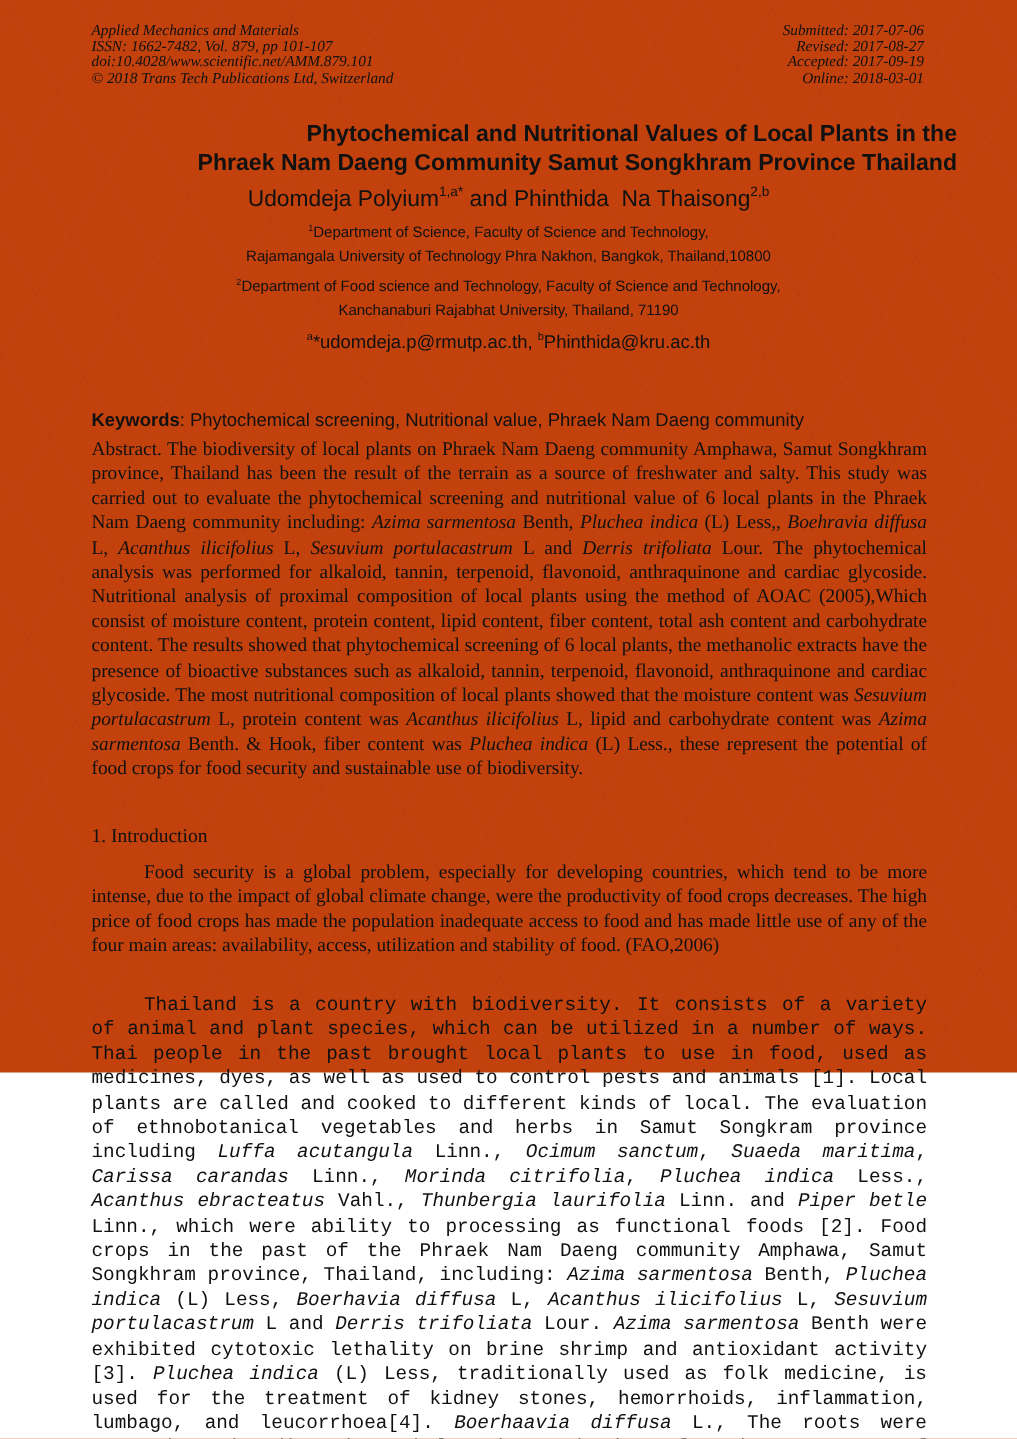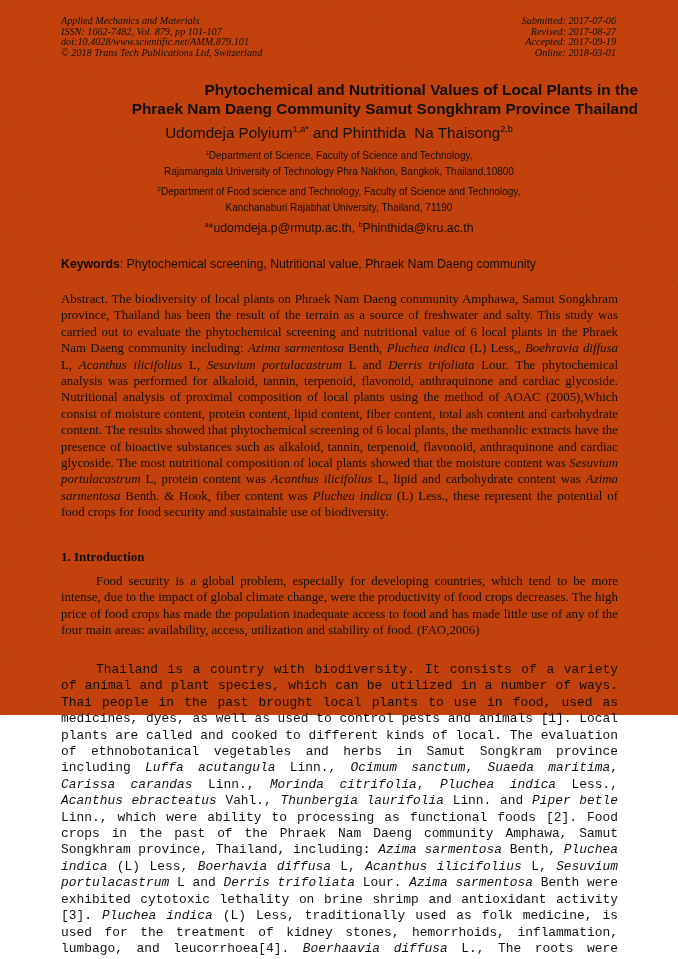--- a/index.html
+++ b/index.html
@@ -14,26 +14,26 @@
   .sans { font-family: "Liberation Sans", "DejaVu Sans", sans-serif; }
   .hdr-left { position: absolute; left: 61px; top: 16px; font-size: 10.2px; line-height: 10.6px; font-style: italic; }
   .hdr-right { position: absolute; right: 62px; top: 16px; font-size: 10.2px; line-height: 10.6px; font-style: italic; text-align: right; }
   .title { position: absolute; left: 40px; width: 598px; top: 80px; text-align: right; font-weight: bold; font-size: 15.4px; line-height: 19px; }
   .authors { position: absolute; left: 40px; width: 598px; top: 124px; text-align: center; font-size: 15.2px; line-height: 18px; }
   .authors sup, .affil sup, .emails sup { font-size: 0.6em; vertical-align: super; line-height: 0; }
   .affil { position: absolute; left: 40px; width: 598px; text-align: center; font-size: 10px; line-height: 16px; }
   .affil1 { top: 148px; }
   .affil2 { top: 184px; }
   .emails { position: absolute; left: 40px; width: 598px; top: 220px; text-align: center; font-size: 12.3px; line-height: 16px; }
-  .keywords { position: absolute; left: 61px; width: 560px; top: 256px; font-size: 12.3px; line-height: 16px; }
+  .keywords { position: absolute; left: 61px; width: 560px; top: 272px; font-size: 12.3px; line-height: 16px; }
   .keywords b { font-weight: bold; }
   .para { position: absolute; left: 61px; width: 557px; font-size: 12.9px; line-height: 16.4px; text-align: justify; }
   .abstract { top: 291px; }
   .abstract .lbl { font-weight: normal; }
-  .section { position: absolute; left: 61px; top: 549px; font-size: 13px; font-weight: bold; }
+  .section { position: absolute; left: 61px; top: 549px; font-size: 13px; font-weight: normal; }
   .intro1 { top: 573px; text-indent: 35px; }
   .intro2 { top: 662px; text-indent: 35px; font-family: Liberation Mono, monospace; }
   i { font-style: italic; }
 </style>
 </head>
 <body>
 
 <div class="page">
   <div class="watermark"></div>
 

